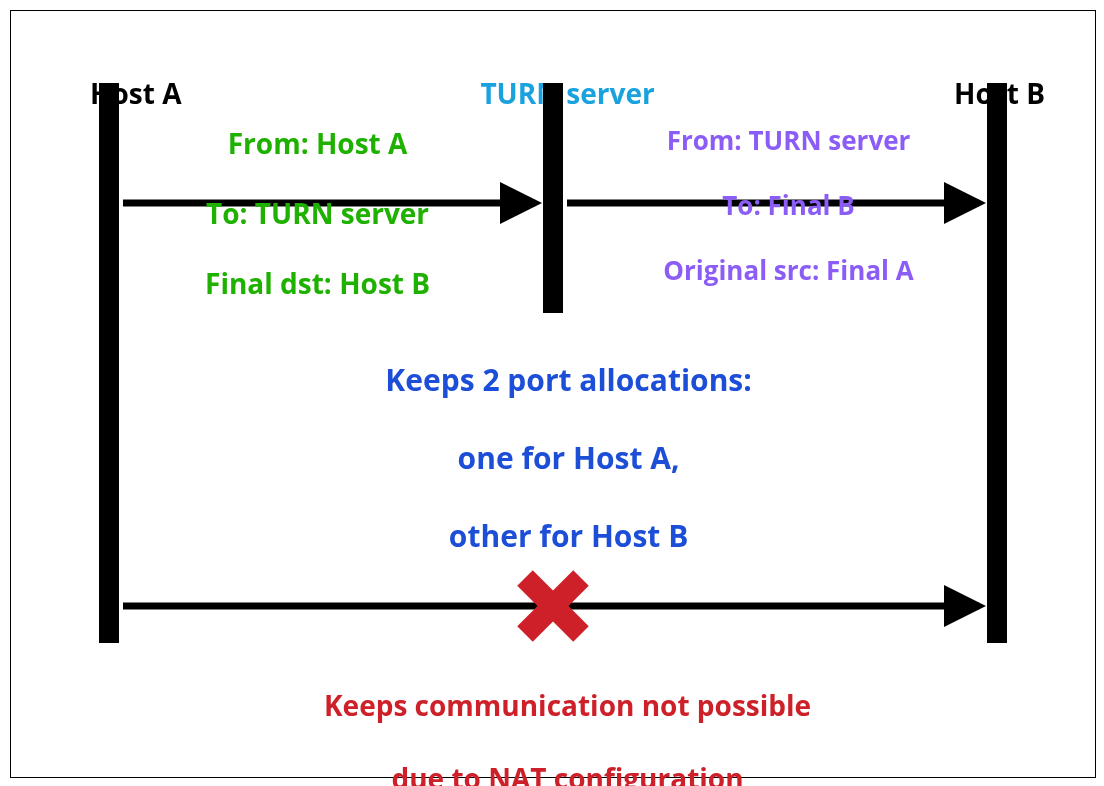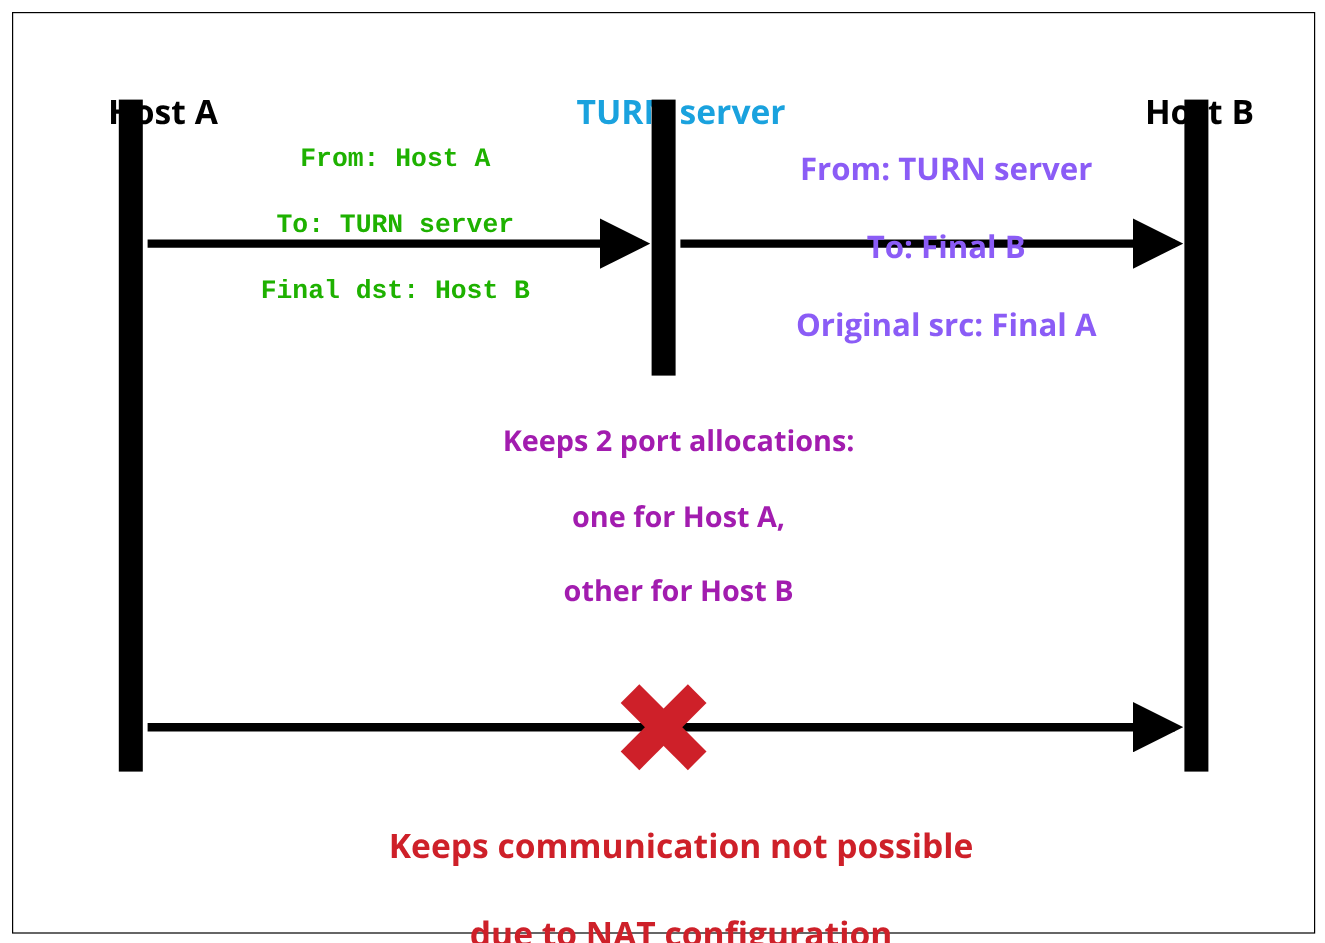--- a/index.html
+++ b/index.html
@@ -69,33 +69,33 @@
     <line x1="556" y1="192" x2="968" y2="192" stroke="#000" stroke-width="7" marker-end="url(#arrowhead)"></line>
 
     <line x1="112" y1="595" x2="968" y2="595" stroke="#000" stroke-width="7" marker-end="url(#arrowhead)"></line>
 
     <g transform="translate(542,595)">
       <line x1="-28" y1="-28" x2="28" y2="28" stroke="#CE2029" stroke-width="22" stroke-linecap="butt"></line>
       <line x1="-28" y1="28" x2="28" y2="-28" stroke="#CE2029" stroke-width="22" stroke-linecap="butt"></line>
     </g>
   </svg>
 
-  <div class="label" style="left:108px; width:368px; top:80px; font-size:22px; color:#1EB100; line-height:1.25;font-family:Liberation Mono, monospace;">
+  <div class="label" style="left:108px; width:368px; top:80px; font-size:28px; color:#1EB100; line-height:1.25;">
     <span>From: Host A</span><br>
     <span>To: TURN server</span><br>
     <span>Final dst: Host B</span>
   </div>
 
   <div class="label" style="left:552px; width:424px; top:80px; font-size:26px; color:#8b5cf6; line-height:1.25;">
     <span>From: TURN server</span><br>
     <span>To: Final B</span><br>
     <span>Original src: Final A</span>
   </div>
 
-  <div class="label" style="left:0; width:1084px; top:310px; font-size:24px; color:#a21caf; line-height:1.3;">
+  <div class="label" style="left:0; width:1084px; top:310px; font-size:30px; color:#1d4ed8; line-height:1.3;">
     <span>Keeps 2 port allocations:</span><br>
     <span>one for Host A,</span><br>
     <span>other for Host B</span>
   </div>
 
   <div class="label" style="left:0; width:1084px; top:640px; font-size:28px; color:#CE2029; line-height:1.3;">
     <span>Keeps communication not possible</span><br>
     <span>due to NAT configuration</span>
   </div>
 

